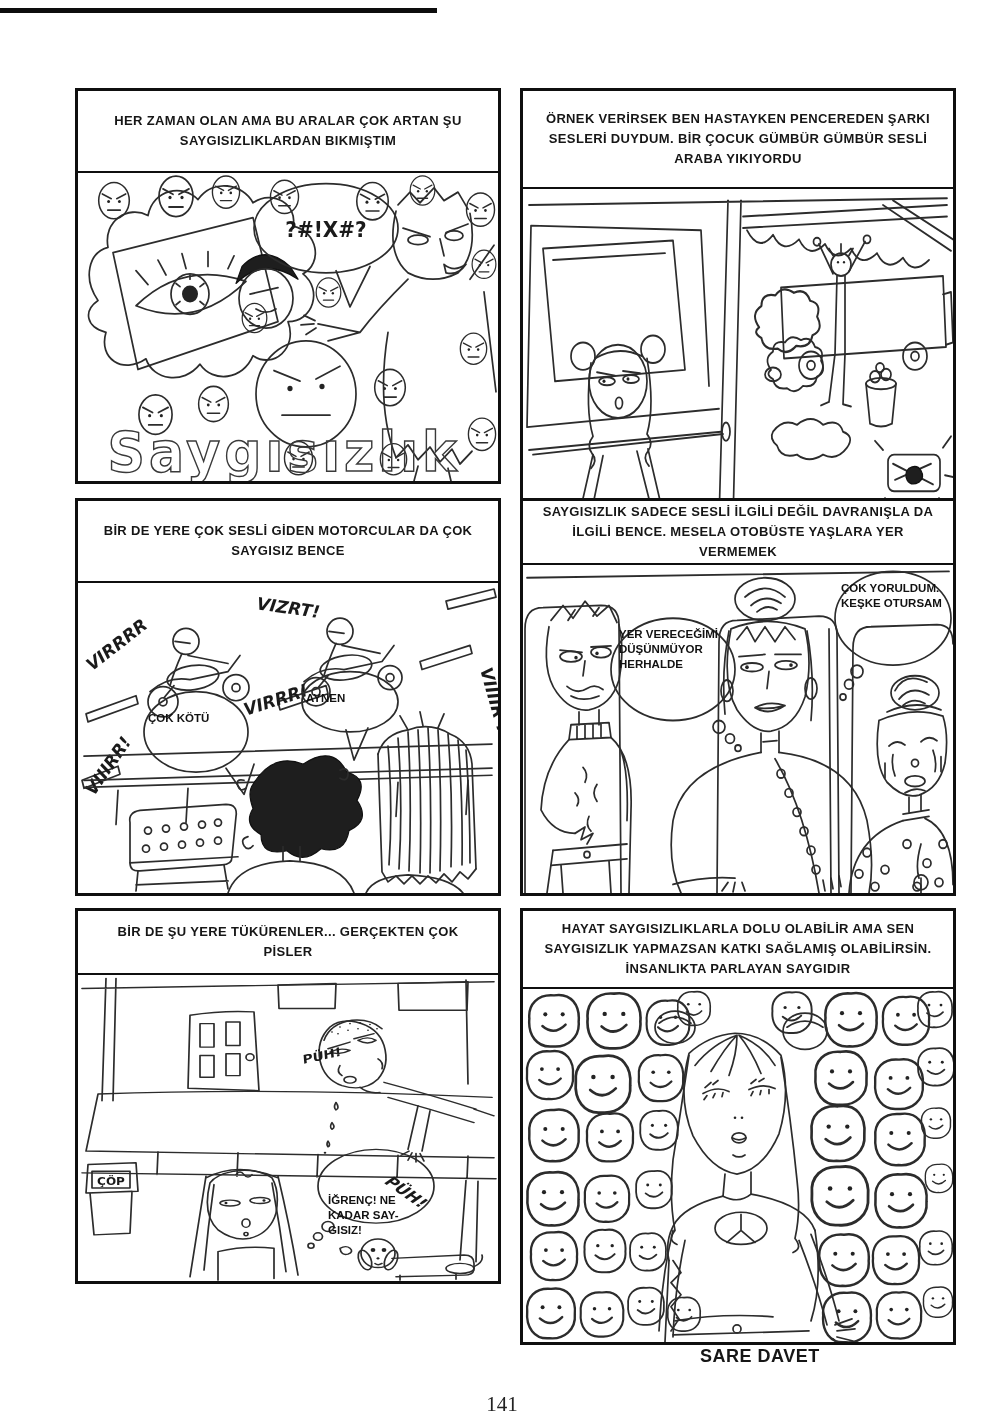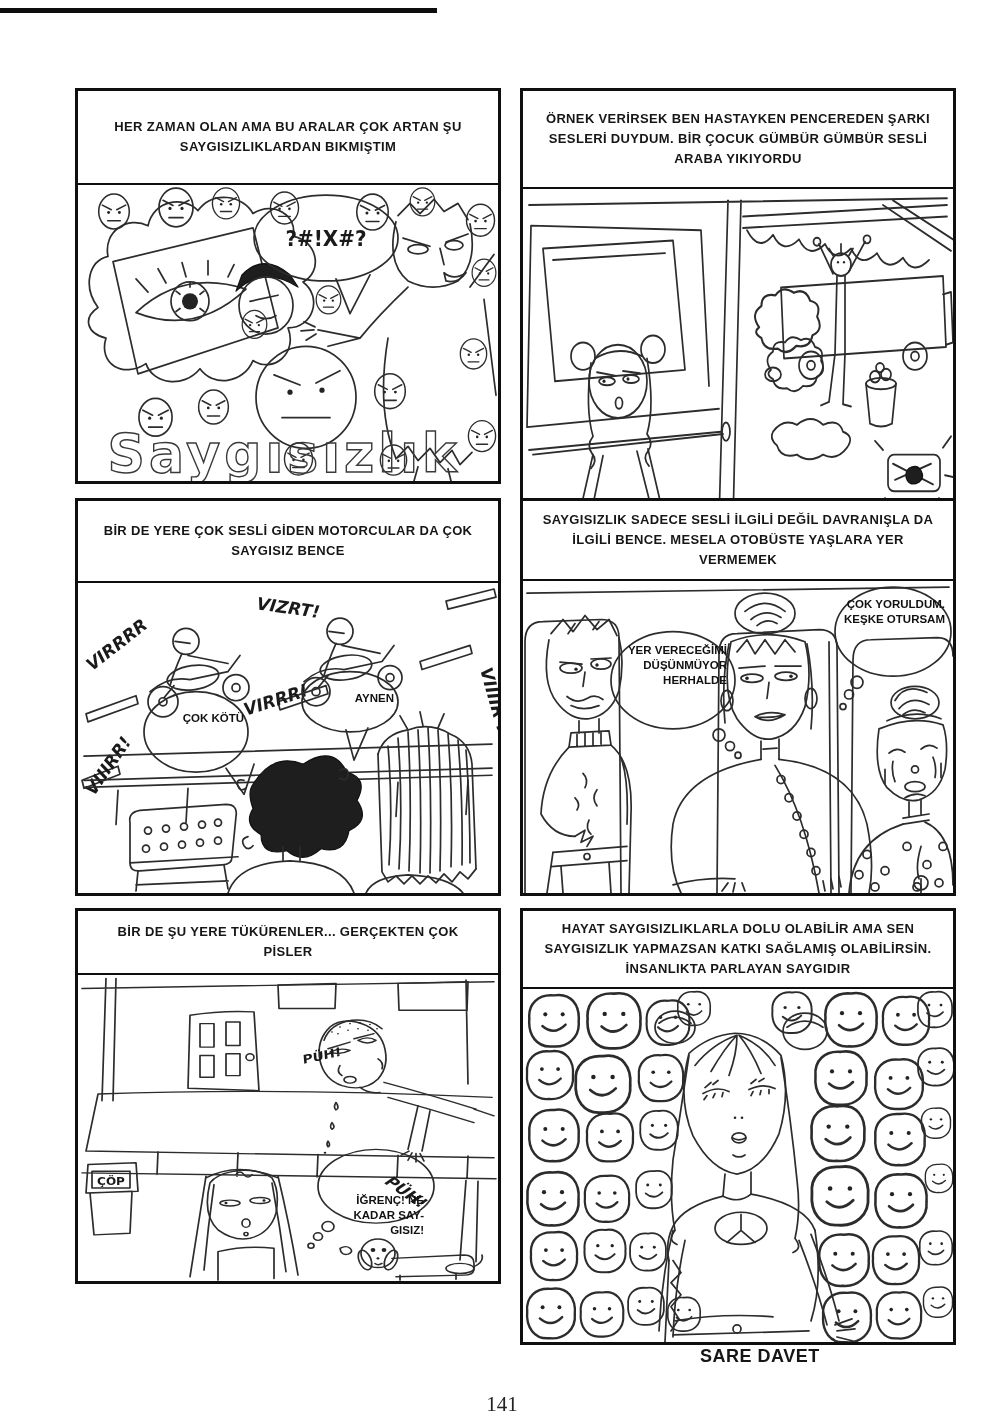--- a/index.html
+++ b/index.html
@@ -14,33 +14,33 @@
   .art{flex:1 1 auto;position:relative;min-height:0;}
   .art svg{position:absolute;inset:0;width:100%;height:100%;display:block;}
   .art svg path,.art svg circle,.art svg ellipse,.art svg polyline,.art svg polygon,
   .art svg line,.art svg rect{fill:none;stroke:#2c2c2c;stroke-width:1.7;
         stroke-linecap:round;stroke-linejoin:round;}
   .art svg .f{fill:#232323;stroke:none;}
   .art svg .fd{fill:#1e1e1e;stroke:#111;stroke-width:1.2;}
   .art svg text{fill:#1a1a1a;stroke:none;font-weight:700;font-family:"DejaVu Sans",sans-serif;}
   .art svg text.sfx{font-style:italic;}
   .bubble-text{position:absolute;font-weight:700;font-size:11.5px;line-height:1.3;
-               text-align:right;color:#111;}
+               text-align:left;color:#111;}
   .footer-author{position:absolute;top:1346px;left:700px;width:255px;text-align:left;
                  font-weight:700;font-size:18px;letter-spacing:.5px;color:#161616;}
   .footer-page{position:absolute;top:1352px;left:0;width:100%;text-align:center;
                font-family:"Liberation Serif",serif;font-size:21px;color:#222;margin-top:40px;}
 </style>
 </head>
 <body>
 
 <div class="top-rule"></div>
 
 <div class="panel" style="left:75px;top:88px;width:426px;height:396px">
-  <div class="caption" style="height:94px">HER ZAMAN OLAN AMA BU ARALAR ÇOK ARTAN ŞU SAYGISIZLIKLARDAN BIKMIŞTIM</div>
+  <div class="caption" style="height:82px">HER ZAMAN OLAN AMA BU ARALAR ÇOK ARTAN ŞU SAYGISIZLIKLARDAN BIKMIŞTIM</div>
   <div class="art">
     <svg viewBox="0 0 420 290" preserveAspectRatio="none">
       <defs>
         <symbol id="angry" viewBox="0 0 40 44" overflow="visible">
           <ellipse cx="20" cy="22" rx="17" ry="19"></ellipse>
           <path d="M7 15 L17 20 M33 15 L23 20"></path>
           <circle class="f" cx="14" cy="23" r="1.6"></circle>
             <circle class="f" cx="26" cy="23" r="1.6"></circle>
           <path d="M13 32 L27 32"></path>
         </symbol>
@@ -263,21 +263,21 @@
           <circle cx="140" cy="256" r="3.5"></circle>
         <path d="M60 286 L58 306 M146 280 L150 304 M58 300 L150 296 M52 278 L160 272"></path>
       </g>
     </svg>
     <div class="bubble-text" style="left:70px;top:128px;width:96px">ÇOK KÖTÜ</div>
     <div class="bubble-text" style="left:228px;top:108px;width:88px">AYNEN</div>
   </div>
 </div>
 
 <div class="panel" style="left:520px;top:498px;width:436px;height:398px">
-  <div class="caption" style="height:80px">SAYGISIZLIK SADECE SESLİ İLGİLİ DEĞİL DAVRANIŞLA DA İLGİLİ BENCE. MESELA OTOBÜSTE YAŞLARA YER VERMEMEK</div>
+  <div class="caption" style="height:64px">SAYGISIZLIK SADECE SESLİ İLGİLİ DEĞİL DAVRANIŞLA DA İLGİLİ BENCE. MESELA OTOBÜSTE YAŞLARA YER VERMEMEK</div>
   <div class="art">
     <svg viewBox="0 0 430 308" preserveAspectRatio="none">
       <path d="M4 12 L426 6"></path>
       <g>
         <path d="M2 60 Q2 40 20 40 L78 38 Q96 38 96 56 L98 308 M2 60 L2 308"></path>
         <path d="M196 72 Q196 52 214 52 L296 48 Q314 48 314 66 L316 308 M196 72 L194 308 M306 60 L308 308"></path>
         <path d="M330 78 Q330 58 348 58 L414 56 Q430 56 430 74 M330 78 L328 308"></path>
       </g>
       <g>
         <polyline points="28,52 40,38 50,50 62,34 74,48 86,38 94,54"></polyline>

